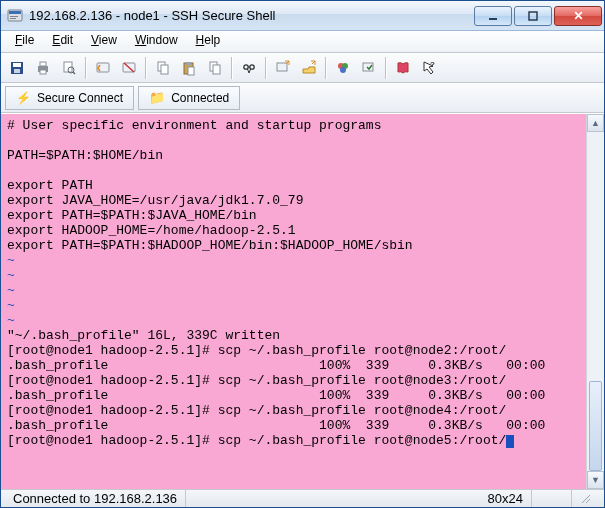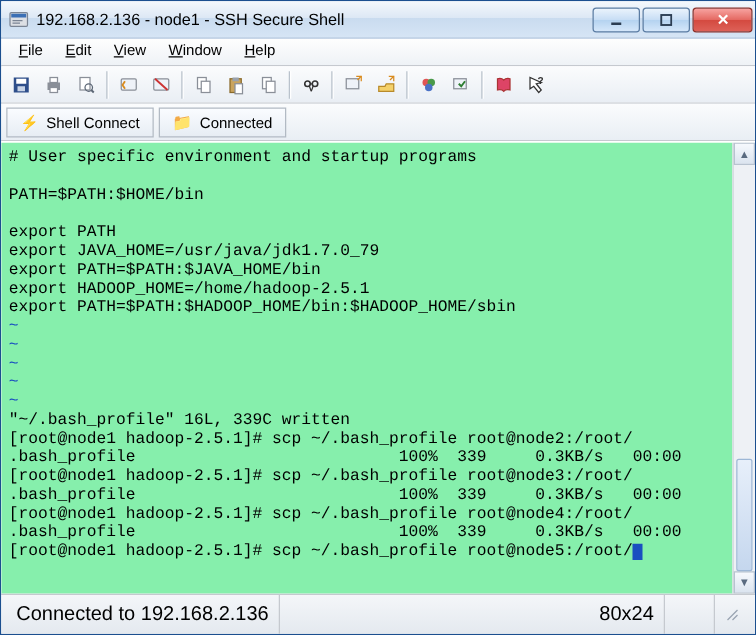--- a/index.html
+++ b/index.html
@@ -85,38 +85,38 @@
   }
   
   .terminal-wrap {
     flex:1; display:flex; background:#fff; border-top:1px solid #fff;
     overflow:hidden;
   }
   .terminal {
     flex:1; padding: 4px 6px;
     font-family: "Courier New", monospace;
     font-size: 13px;
-    color:#000; background:#86efac;
+    color:#000; background:#f9a8d4;
     white-space: pre; overflow:hidden;
     line-height: 15px;
   }
   .tilde { color:#1a4fc0; }
   .cursor-block { display:inline-block; width:8px; height:13px; background:#1a4fc0; vertical-align:text-bottom; }
   .scrollbar {
     width:18px; background:#eef1f5; border-left:1px solid #d0d5dc;
     display:flex; flex-direction:column;
   }
   .sb-btn { height:18px; background:linear-gradient(to bottom,#f6f9fd,#dbe4ef); border:1px solid #b8c3d0; display:flex;align-items:center;justify-content:center;font-size:9px;color:#5a6b80;cursor:pointer;}
   .sb-track { flex:1; position:relative; }
   .sb-thumb { position:absolute; left:2px; right:2px; bottom:0; height:90px; background:linear-gradient(to bottom,#e7effa,#c5d7ee); border:1px solid #9db7d6; border-radius:2px; }
   
   .statusbar {
-    height:32px; background:linear-gradient(to bottom,#f4f6f9,#e4e9ef);
+    height:18px; background:linear-gradient(to bottom,#f4f6f9,#e4e9ef);
     border-top:1px solid #c5c9cf;
-    display:flex; align-items:center; padding:0 4px; font-size:16px;
+    display:flex; align-items:center; padding:0 4px; font-size:13px;
   }
   .status-seg { padding:0 8px; border-right:1px solid #c5c9cf; height:100%; display:flex;align-items:center;}
   .status-seg:last-child { border-right:none; }
   .status-spacer { flex:1; }
   .folder-glyph { color:#d9a23a; font-size:13px; }
   .light-glyph { color:#d9a23a; }
 </style>
 </head>
 <body>
 
@@ -261,21 +261,21 @@
         <svg width="16" height="16" viewBox="0 0 16 16">
           <path d="M3 2 l0 9 l3 -2 l4 5 l2 -2 l-4 -5 l4 -1 z" fill="#fff" stroke="#333"></path>
           <text x="9" y="7" font-size="8" font-weight="bold" fill="#333">?</text>
         </svg>
       </div>
   </div>
 
   <div class="toolbar2">
     <div class="tab-btn">
       <span class="light-glyph">⚡</span>
-      <span>Shell Connect</span>
+      <span>Secure Connect</span>
     </div>
     <div class="tab-btn">
       <span class="folder-glyph">📁</span>
       <span>Connected</span>
     </div>
   </div>
 
   <div class="terminal-wrap">
     <div class="terminal" id="term"># User specific environment and startup programs
 

